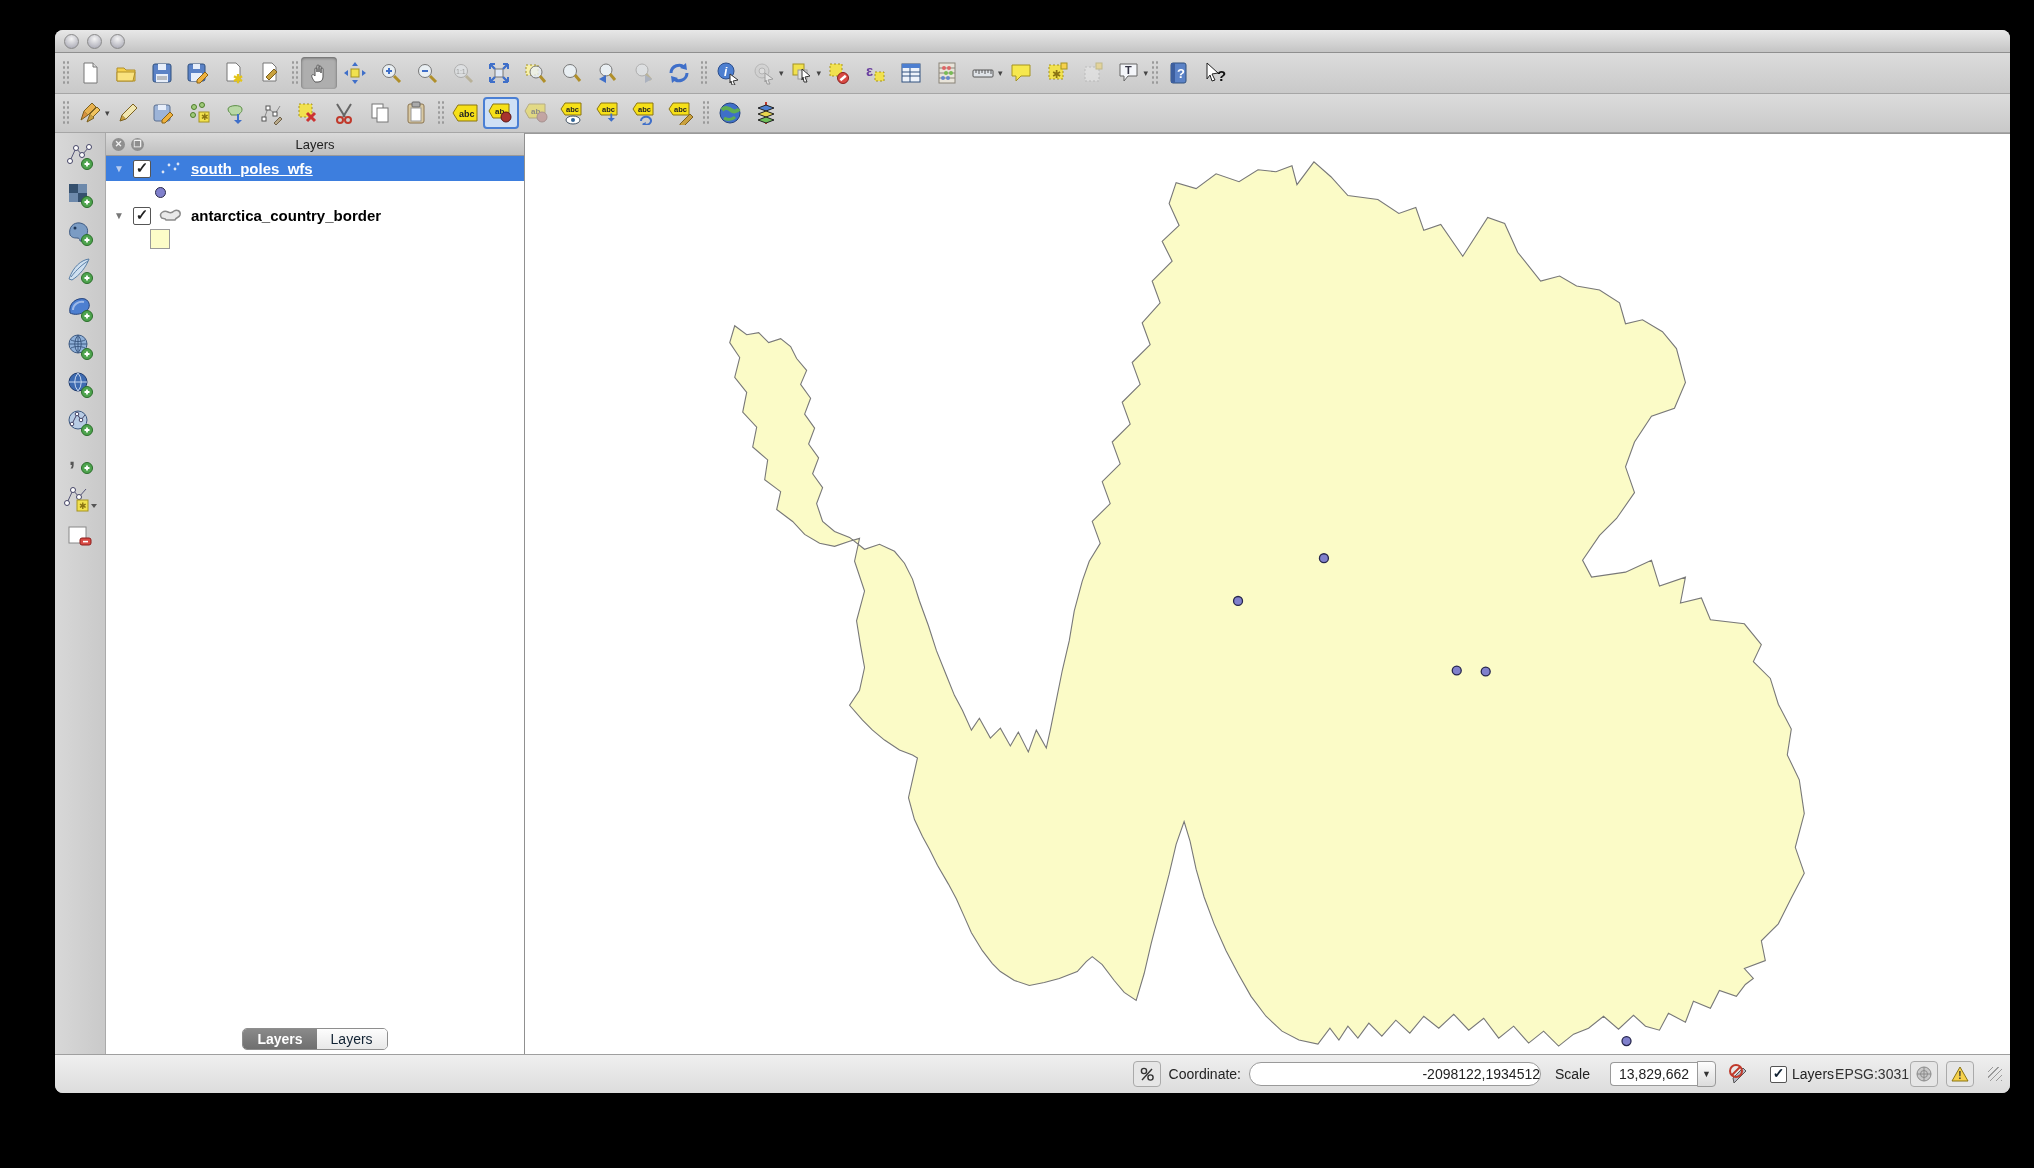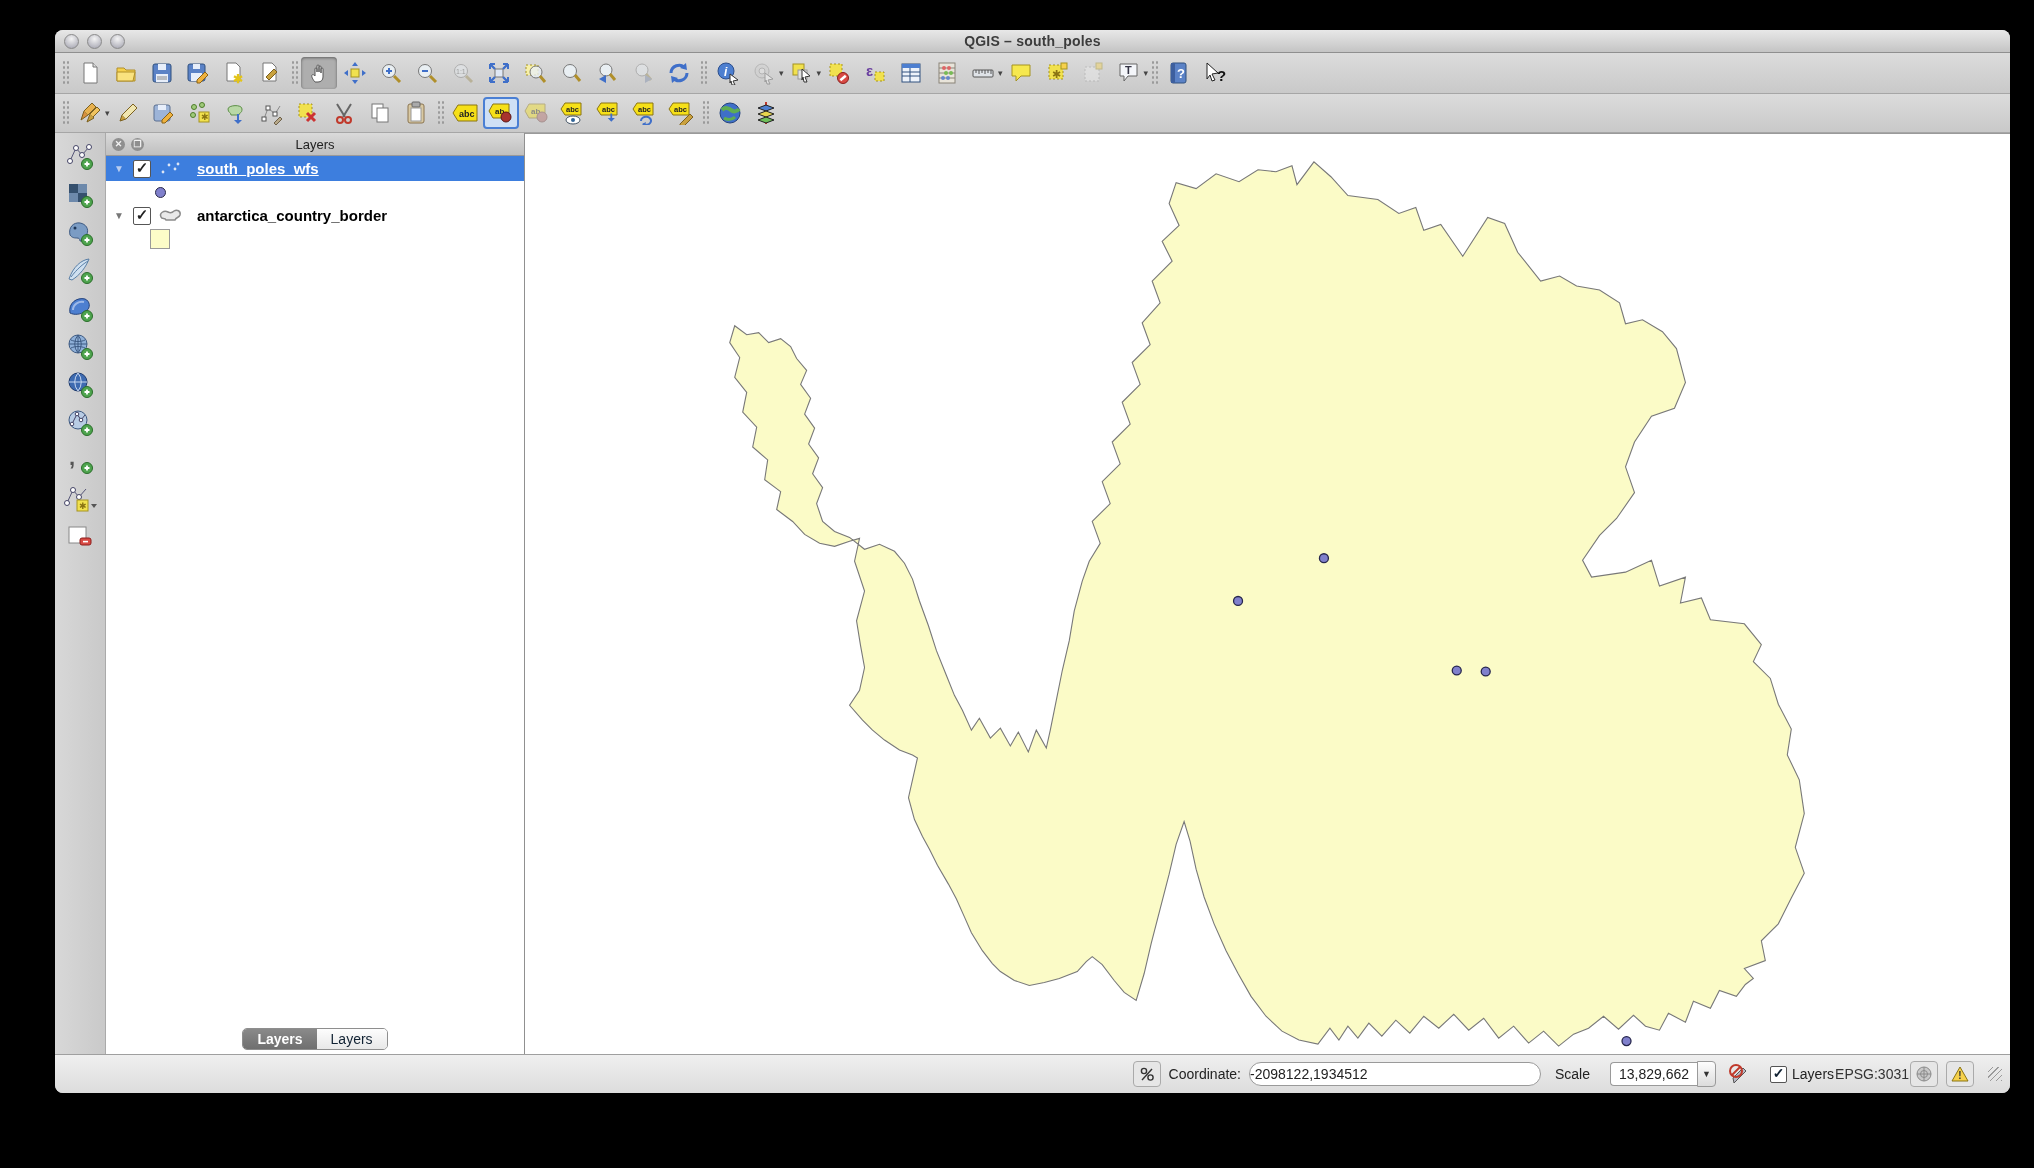--- a/index.html
+++ b/index.html
@@ -38,39 +38,39 @@
          text-align:center;margin-left:6px;font-weight:bold;}
   .ptitle{position:absolute;left:0;right:0;text-align:center;font-size:13px;color:#222;}
   .tree{flex:1 1 auto;position:relative;font-size:15px;}
   .lrow{height:25px;display:flex;align-items:center;}
   .lrow.sel{background:#3d7ede;color:#fff;}
   .expander{width:12px;margin-left:8px;font-size:10px;color:#777;flex:0 0 auto;}
   .lrow.sel .expander{color:#b9cdf0;}
   .cbox{width:16px;height:16px;background:#fff;border:1px solid #555;border-radius:2px;margin-left:7px;
         font-size:15px;line-height:14px;text-align:center;color:#222;font-weight:bold;flex:0 0 auto;}
   .licon{width:26px;margin-left:6px;display:flex;justify-content:center;flex:0 0 auto;}
-  .lname{margin-left:14px;font-weight:bold;white-space:nowrap;}
+  .lname{margin-left:8px;font-weight:bold;white-space:nowrap;}
   .lrow.sel .lname{text-decoration:underline;}
   .symrow{height:22px;display:flex;align-items:center;}
   .pointsym{width:9px;height:9px;border-radius:50%;background:#8080cc;border:1.5px solid #2a2a4a;margin-left:49px;}
   .fillsym{width:18px;height:18px;background:#fcfcc8;border:1px solid #9a9a9a;margin-left:44px;}
   .panel-tabs{height:30px;flex:0 0 30px;display:flex;align-items:center;justify-content:center;background:#fff;}
   .seg{display:flex;border:1px solid #8e8e8e;border-radius:5px;overflow:hidden;font-size:14px;}
   .seg .tab{padding:2px 14px;color:#123;}
   .seg .tab.on{background:linear-gradient(#8a8a8a,#6f6f6f);color:#fff;font-weight:bold;}
   .seg .tab.off{background:linear-gradient(#fdfdfd,#e8e8e8);}
   
   .canvas{flex:1 1 auto;position:relative;background:#fff;border-top:1px solid #9a9a9a;overflow:hidden;}
   .canvas svg{position:absolute;left:0;top:0;width:100%;height:100%;}
   
   .statusbar{height:38px;flex:0 0 38px;background:linear-gradient(#efefef,#dcdcdc);border-top:1px solid #9f9f9f;
              display:flex;align-items:center;font-size:14px;color:#222;padding:0 8px;}
   .sb-spacer{flex:1 1 auto;}
   .sb-ic{width:26px;height:24px;border:1px solid #aaa;border-radius:4px;background:#e6e6e6;display:flex;align-items:center;justify-content:center;margin-right:8px;}
-  .field{background:#fff;border:1px solid #9a9a9a;border-radius:12px;height:22px;line-height:22px;text-align:left;}
+  .field{background:#fff;border:1px solid #9a9a9a;border-radius:12px;height:22px;line-height:22px;text-align:right;}
   .coordf{width:290px;margin:0 14px 0 8px;}
   .scalef{width:86px;text-align:center;border-radius:4px 0 0 4px;border-right:none;}
   .scombo{display:flex;align-items:center;margin:0 10px 0 20px;}
   .sarrow{width:17px;height:24px;background:linear-gradient(#fdfdfd,#dcdcdc);border:1px solid #9a9a9a;border-radius:0 4px 4px 0;
           font-size:9px;display:flex;align-items:center;justify-content:center;color:#333;}
   .rchk{width:15px;height:15px;background:#fff;border:1px solid #555;border-radius:2px;font-size:14px;line-height:13px;
         text-align:center;font-weight:bold;color:#123;margin:0 5px 0 10px;}
   .epsg{margin:0 1px;color:#333;}
   .grip{width:14px;height:14px;margin-left:6px;
         background:repeating-linear-gradient(135deg,transparent,transparent 3px,#9a9a9a 3px,#9a9a9a 4px);}
@@ -80,21 +80,20 @@
 
 <div class="screen">
  <div class="window">
 
   <div class="titlebar">
     <div class="traffic">
       <div class="tl"></div>
       <div class="tl"></div>
       <div class="tl"></div>
     </div>
-    <div class="wtitle">QGIS  – south_poles</div>
   </div>
 
   <div class="toolbar tb-row1">
     <div class="handle"></div>
     <div class="tb">
           <svg width="24" height="24">
             <path d="M6 2h9l4 4v16H6z" fill="#fff" stroke="#777"></path>
             <path d="M15 2v4h4" fill="#ddd" stroke="#777"></path>
           </svg>
         </div>

